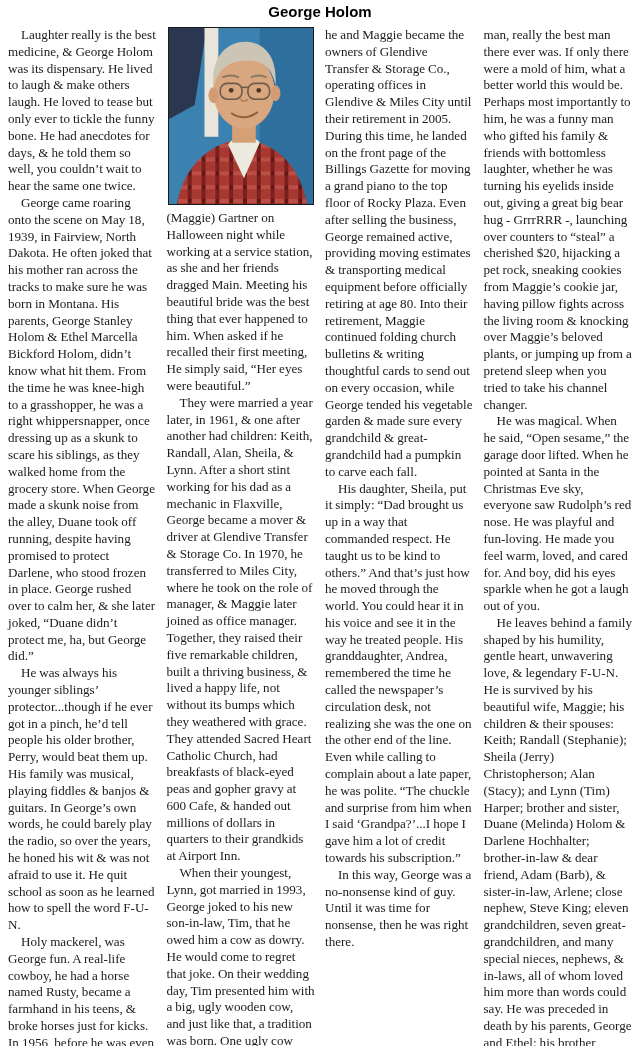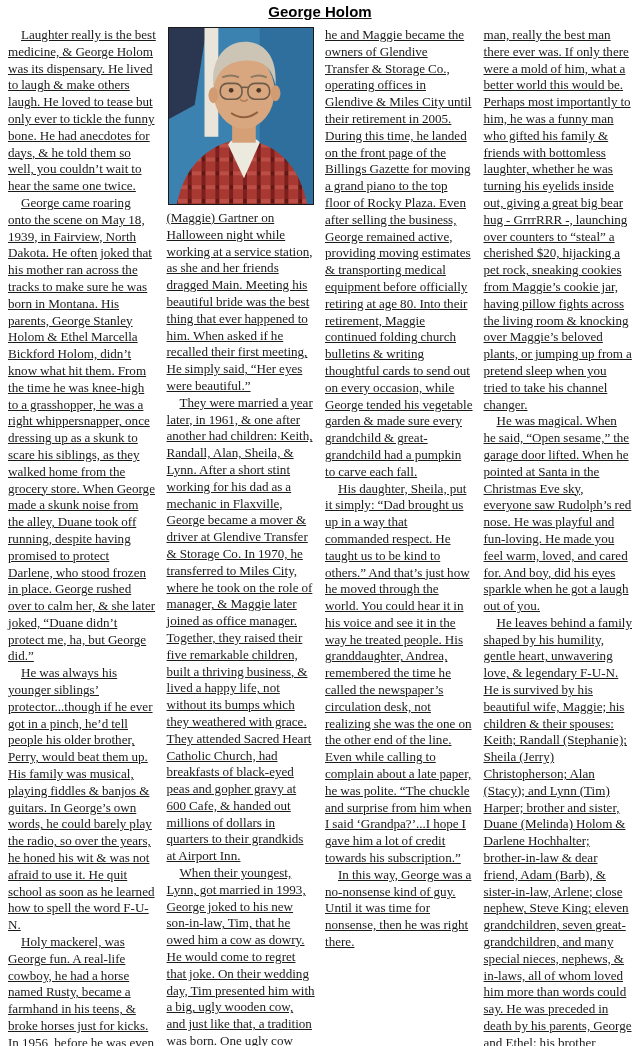--- a/index.html
+++ b/index.html
@@ -12,21 +12,20 @@
     height: 1046px;
     overflow: hidden;
     font-family: "Liberation Serif", serif;
     color: #1b1b1b;
   }
   .page {
     box-sizing: border-box;
     width: 640px;
     height: 1046px;
     padding: 3px 8px 6px 8px;
-    text-decoration: underline;
   }
   .page-title {
     font-family: "Liberation Sans", sans-serif;
     font-weight: 700;
     font-size: 15px;
     text-align: center;
     margin: 0 0 7px 0;
     color: #000000;
   }
   .columns {

